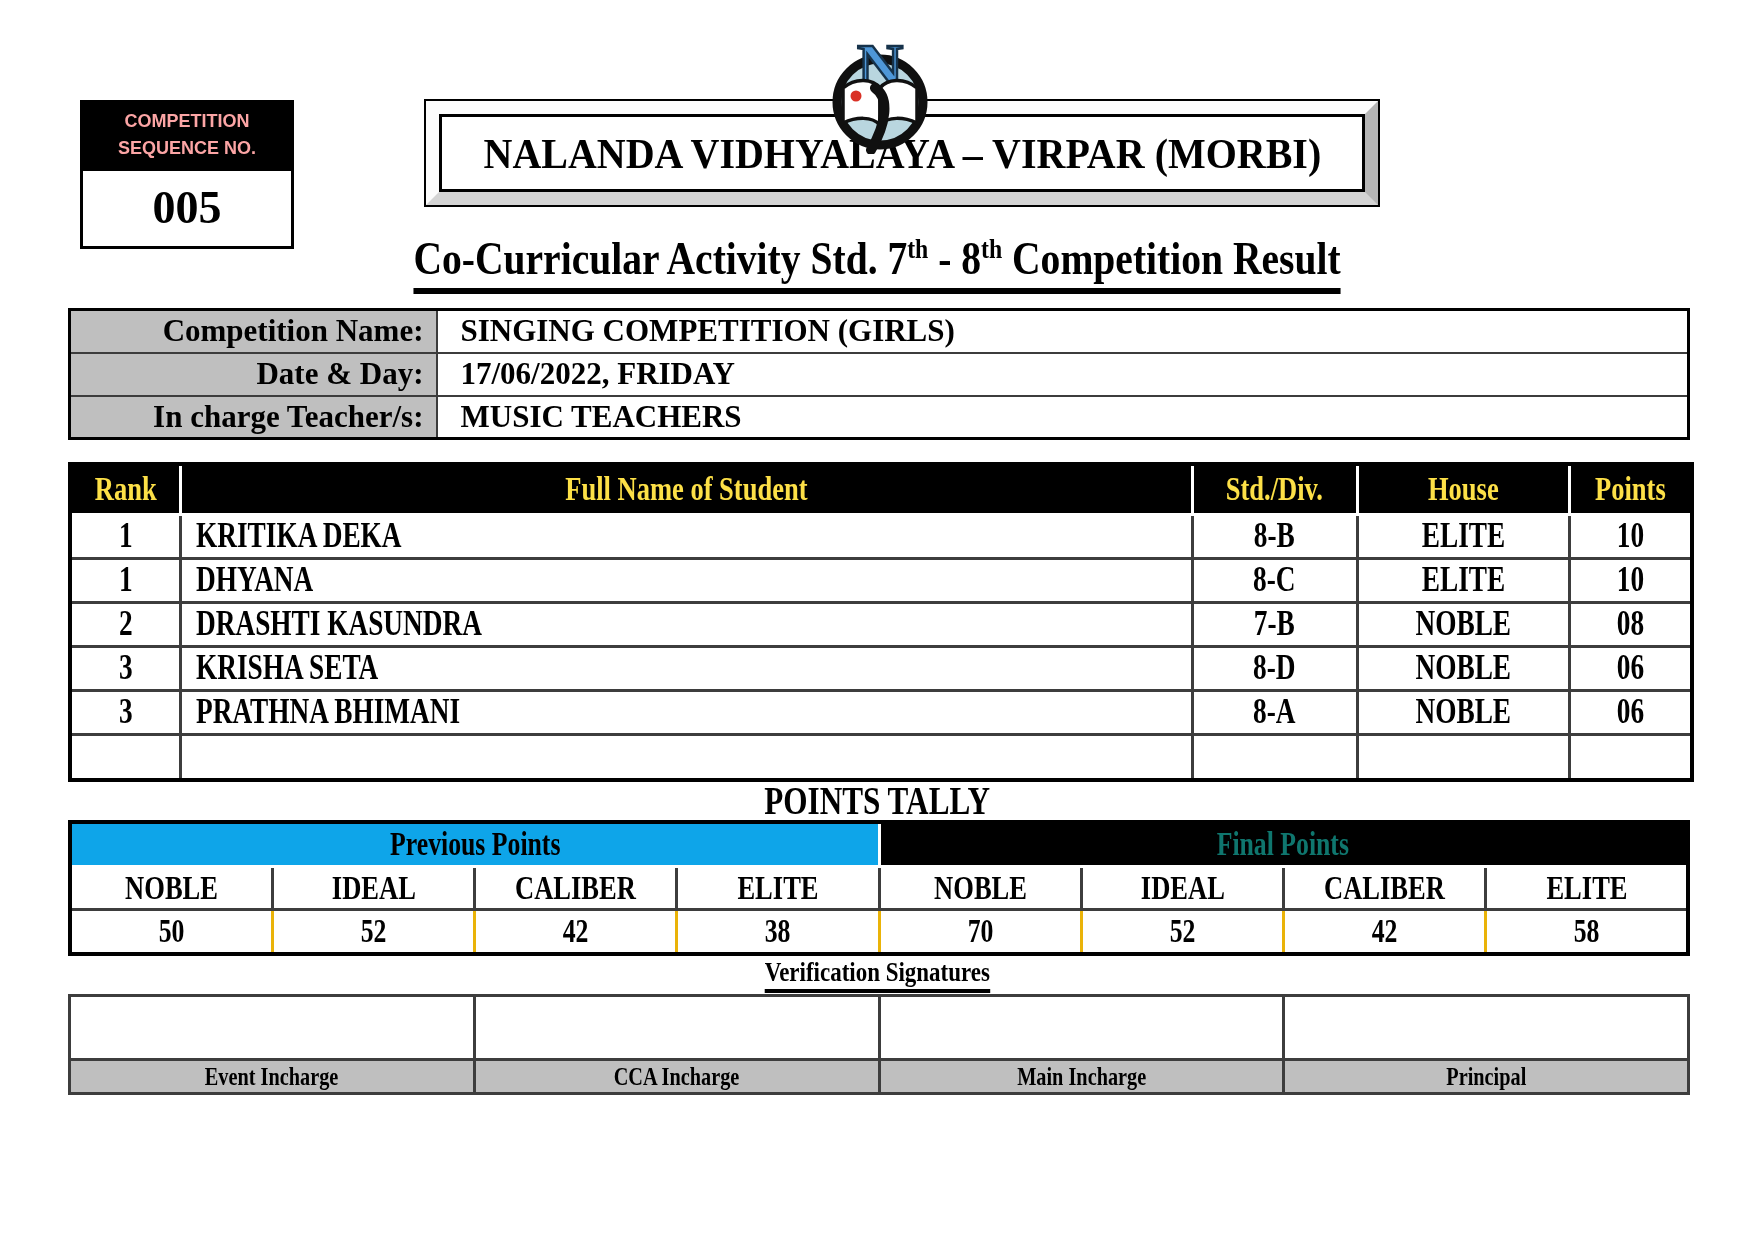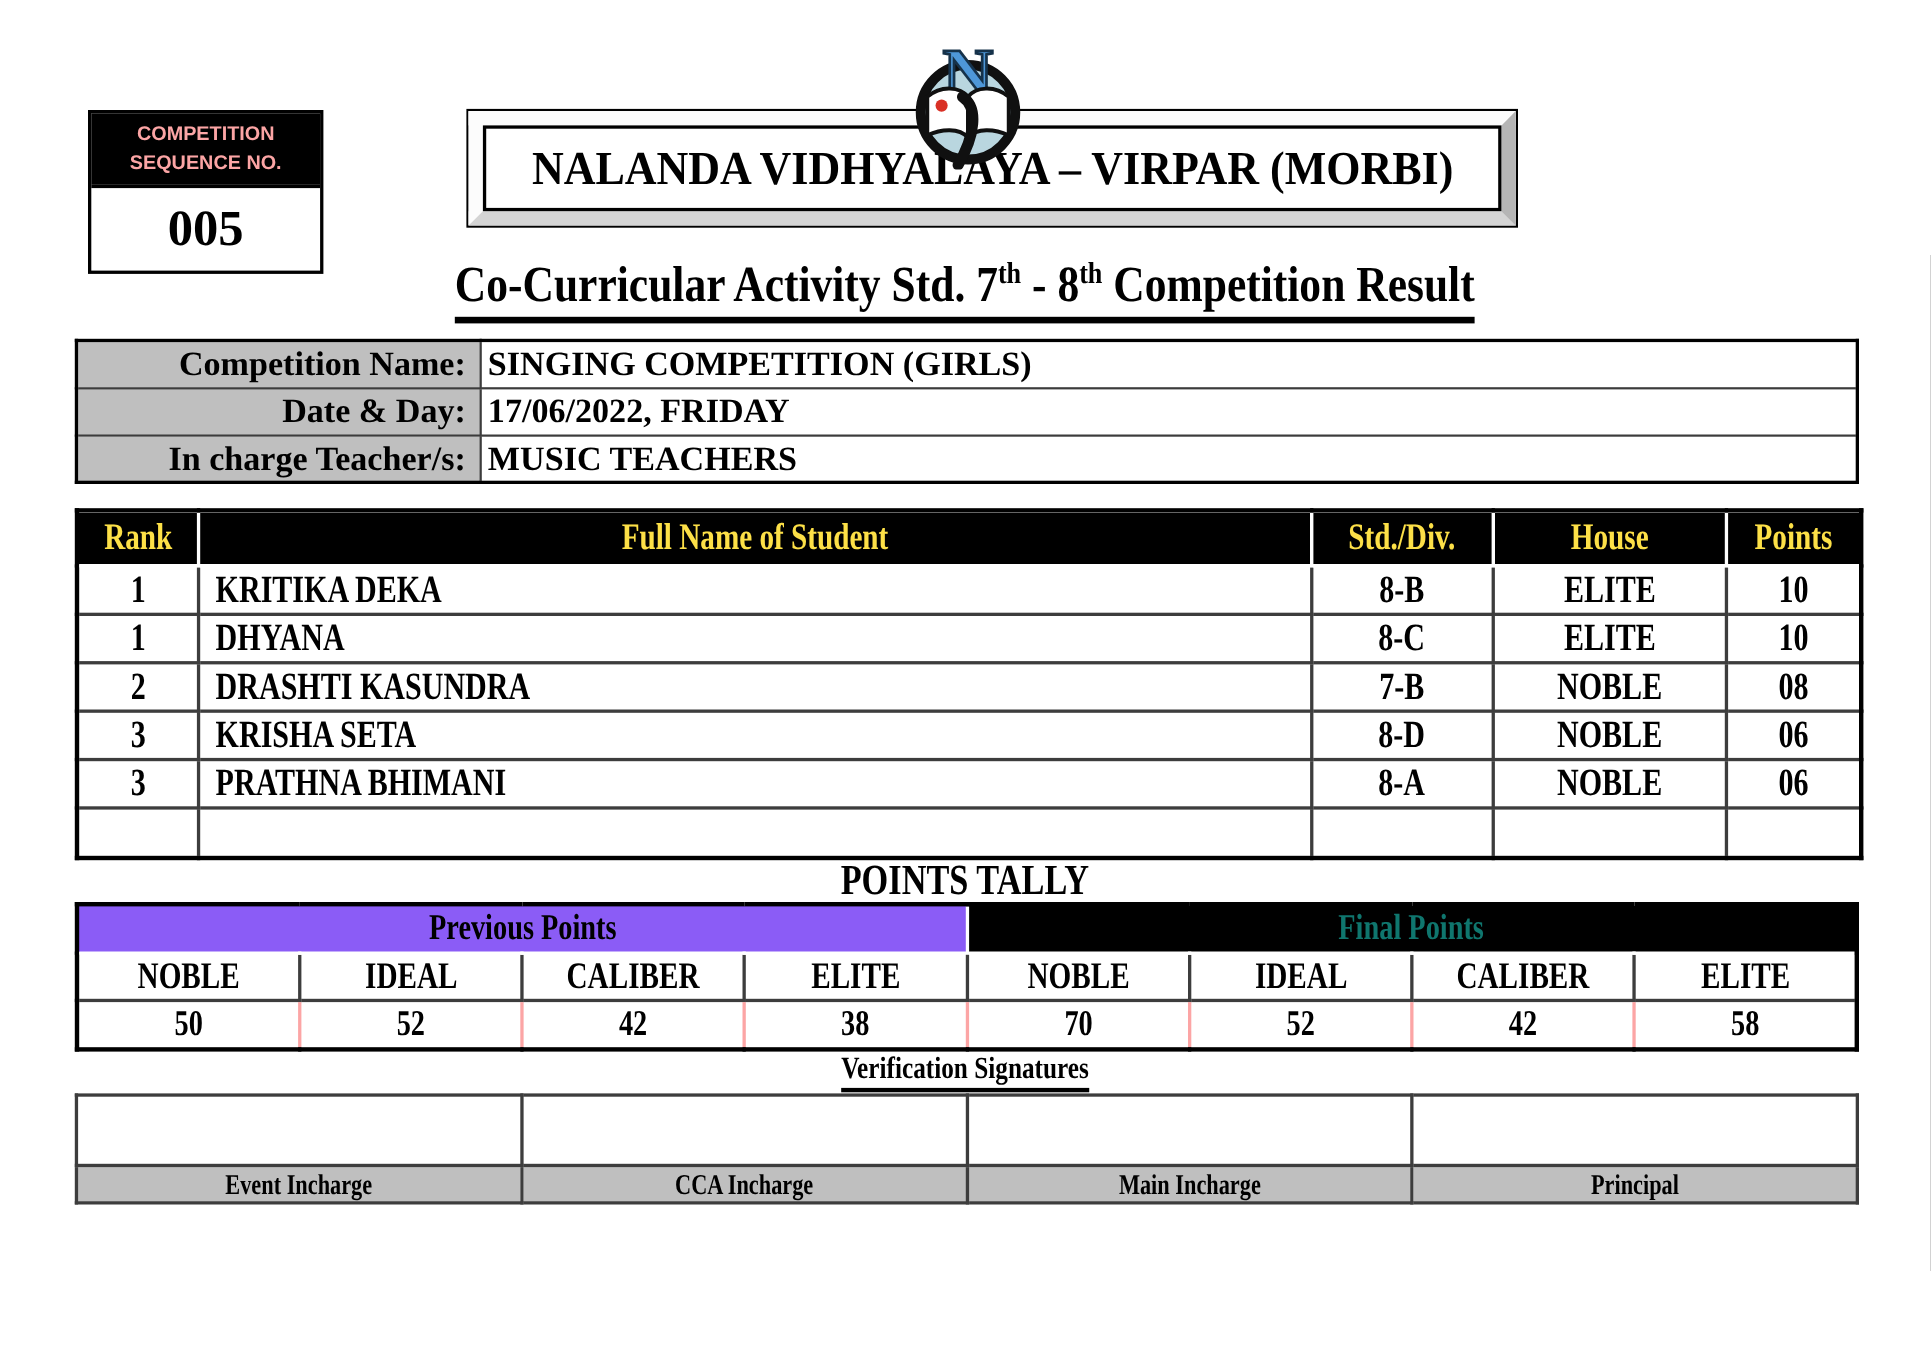--- a/index.html
+++ b/index.html
@@ -67,21 +67,21 @@
 
   
   table { border-collapse: collapse; table-layout: fixed; }
   td, th { overflow: hidden; }
 
   
   .info-table { position: absolute; left: 68px; top: 308px; width: 1622px; border: 3px solid #000; }
   .info-table td { border: 2px solid #3c3c3c; height: 43px; vertical-align: middle; font-weight: bold; font-size: 31px; }
   .info-label { background: #bfbfbf; width: 367px; }
   .info-label .lwrap { display: flex; justify-content: flex-end; padding: 0 12px 0 10px; }
-  .info-value { padding-left: 6px; }
+  .info-value { padding-left: 23px; }
 
   
   .res-table { position: absolute; left: 68px; top: 462px; width: 1622px; border: 4px solid #000; }
   .res-table th {
     background: #000; color: #fde047; border: 3px solid #fff;
     height: 50px; font-weight: bold; font-size: 34px; text-align: center; vertical-align: middle;
   }
   .res-table td {
     border: 3px solid #3d3d3d; height: 44px; vertical-align: middle;
     font-weight: bold; font-size: 35px; text-align: center;
@@ -91,24 +91,24 @@
 
   
   .tally-head { position: absolute; left: 0; right: 0; top: 778px; text-align: center; }
   .tally-head .hline {
     display: inline-block; transform: scaleX(0.8);
     font-weight: bold; font-size: 39px; border-bottom: 8px double #000; padding-bottom: 1px;
   }
   .tally-table { position: absolute; left: 68px; top: 820px; width: 1622px; border: 4px solid #000; }
   .tally-table td { vertical-align: middle; text-align: center; font-weight: bold; }
   .tg { height: 44px; font-size: 33px; border: 3px solid #fff; }
-  .tg-prev { background: #8b5cf6; color: #000; }
+  .tg-prev { background: #0ea5e9; color: #000; }
   .tg-final { background: #000; color: #0f766e; }
   .th-house { height: 43px; font-size: 34px; border: 3px solid #3d3d3d; }
-  .th-val   { height: 45px; font-size: 33px; border: 3px solid #fca5a5; }
+  .th-val   { height: 45px; font-size: 33px; border: 3px solid #eab308; }
 
   
   .verif-head { position: absolute; left: 0; right: 0; top: 956px; text-align: center; }
   .verif-head .hline {
     display: inline-block; transform: scaleX(0.82);
     font-weight: bold; font-size: 28px; border-bottom: 4px solid #000; padding-bottom: 1px;
   }
   .sig-table { position: absolute; left: 68px; top: 994px; width: 1622px; border: 3px solid #000; }
   .sig-table td { border: 3px solid #3d3d3d; text-align: center; vertical-align: middle; font-weight: bold; }
   .sig-blank td { height: 64px; }

